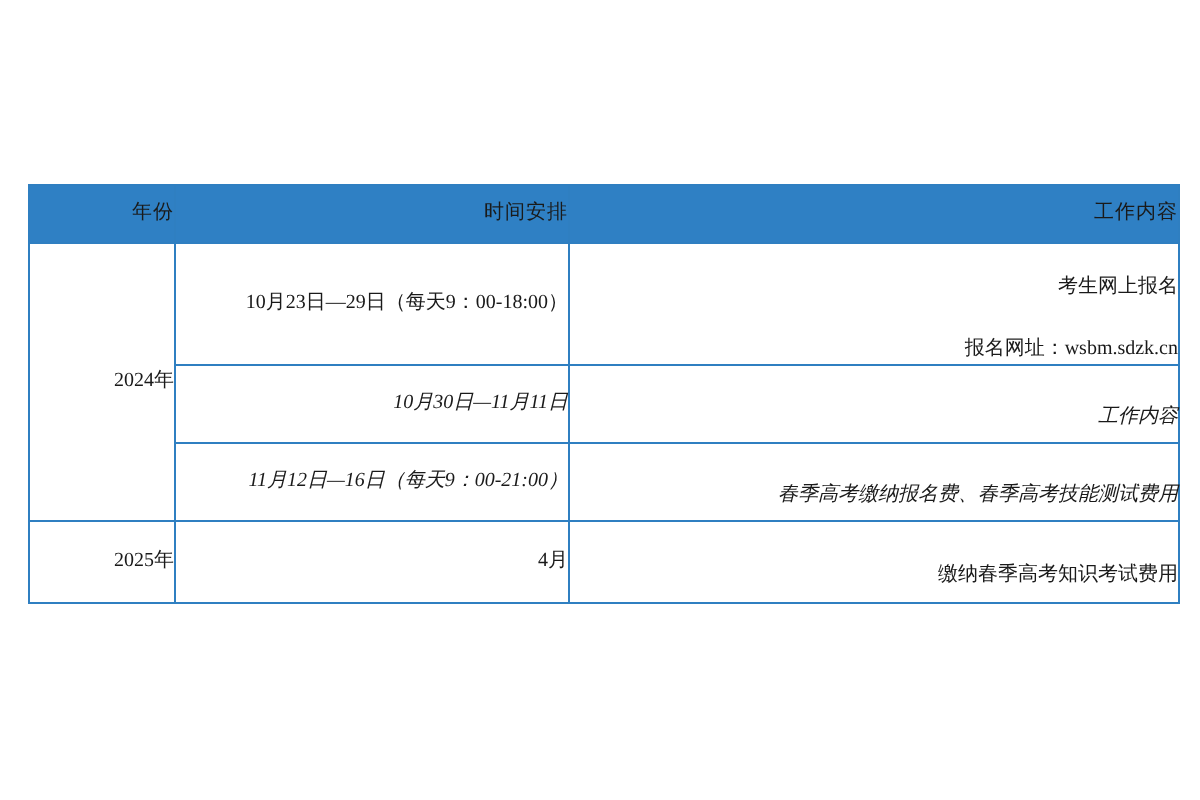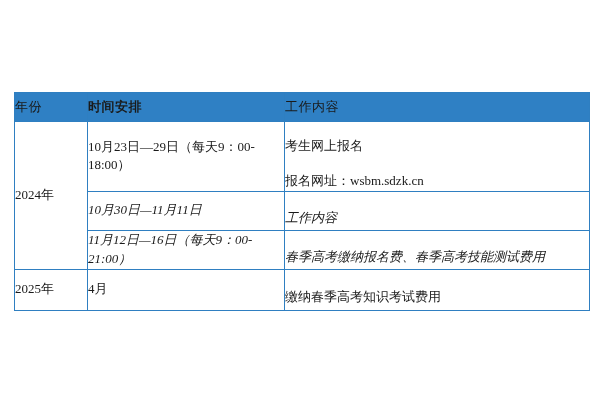--- a/index.html
+++ b/index.html
@@ -27,23 +27,23 @@
   }
   table.schedule {
     width: 572px;
     border-collapse: collapse;
     table-layout: fixed;
   }
   table.schedule th,
   table.schedule td {
     border: 1px solid #2f7fc1;
     padding: 0;
-    text-align: left;
+    text-align: right;
     vertical-align: middle;
-    font-size: 13px;
+    font-size: 10px;
     color: #1a1a1a;
     line-height: 1.45;
   }
   thead th {
     background: #2f80c4;
     color: #ffffff;
     height: 28px;
     font-weight: normal;
     font-size: 12px;
     letter-spacing: 0.5px;
@@ -64,21 +64,21 @@
   .row-mid td { height: 38px; font-style: italic; }
   .row-last td { height: 40px; }
   .content-line {
     display: block;
     margin-top: 15px;
   }
   .content-line + .content-line {
     margin-top: 16px;
   }
   .col-year { width: 72px; }
-  .col-time { width: 196px; font-weight: bold; }
+  .col-time { width: 196px; }
   .col-content { width: 304px; }
 </style>
 </head>
 <body>
 
 <div class="page">
   <div class="table-wrap">
     <table class="schedule">
       <thead>
         <tr>

